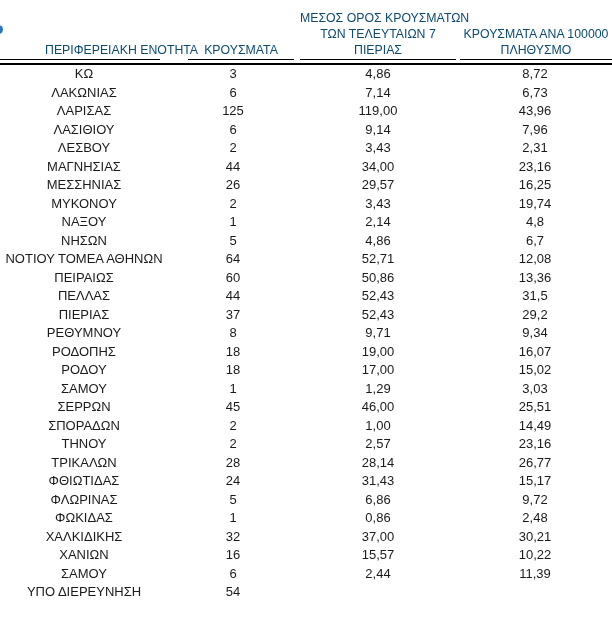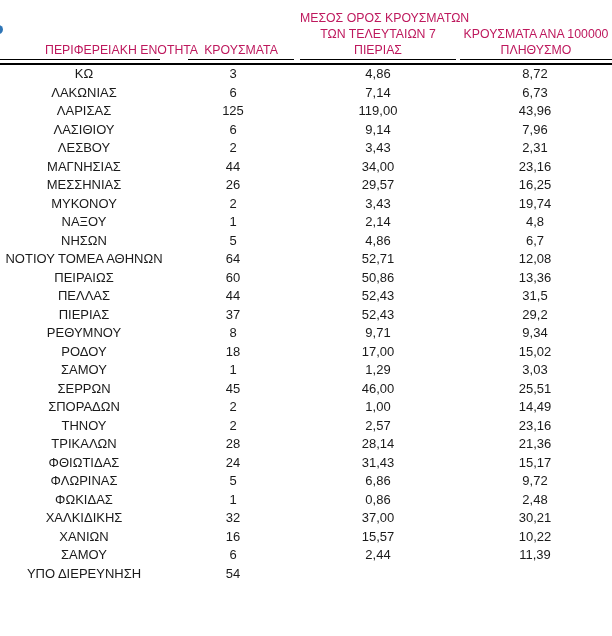--- a/index.html
+++ b/index.html
@@ -55,21 +55,21 @@
   th.col-region .u  { margin-right: 8px; padding-left: 45px; }
   th.col-cases .u   { margin-left: 20px; margin-right: 4px; }
   th.col-avg7 .u    { margin-left: 2px; margin-right: 2px; }
   th.col-per100k .u { margin-left: 2px; }
   .hline {
     display: block;
     text-align: center;
     font-size: 12.3px;
     line-height: 16px;
     white-space: nowrap;
-    color: #be185d;
+    color: #0c4a6e;
   }
   tbody td {
     height: 18.5px;
     padding: 0;
     text-align: center;
     vertical-align: middle;
     font-size: 13px;
     line-height: 18.5px;
     white-space: nowrap;
     color: #1a1a1a;
@@ -201,20 +201,26 @@
       <td>52,43</td>
       <td>29,2</td>
     </tr>
         <tr>
       <td>ΡΕΘΥΜΝΟΥ</td>
       <td>8</td>
       <td>9,71</td>
       <td>9,34</td>
     </tr>
         <tr>
+      <td>ΡΟΔΟΠΗΣ</td>
+      <td>18</td>
+      <td>19,00</td>
+      <td>16,07</td>
+    </tr>
+        <tr>
       <td>ΡΟΔΟΥ</td>
       <td>18</td>
       <td>17,00</td>
       <td>15,02</td>
     </tr>
         <tr>
       <td>ΣΑΜΟΥ</td>
       <td>1</td>
       <td>1,29</td>
       <td>3,03</td>
@@ -234,21 +240,21 @@
         <tr>
       <td>ΤΗΝΟΥ</td>
       <td>2</td>
       <td>2,57</td>
       <td>23,16</td>
     </tr>
         <tr>
       <td>ΤΡΙΚΑΛΩΝ</td>
       <td>28</td>
       <td>28,14</td>
-      <td>21,36</td>
+      <td>26,77</td>
     </tr>
         <tr>
       <td>ΦΘΙΩΤΙΔΑΣ</td>
       <td>24</td>
       <td>31,43</td>
       <td>15,17</td>
     </tr>
         <tr>
       <td>ΦΛΩΡΙΝΑΣ</td>
       <td>5</td>

